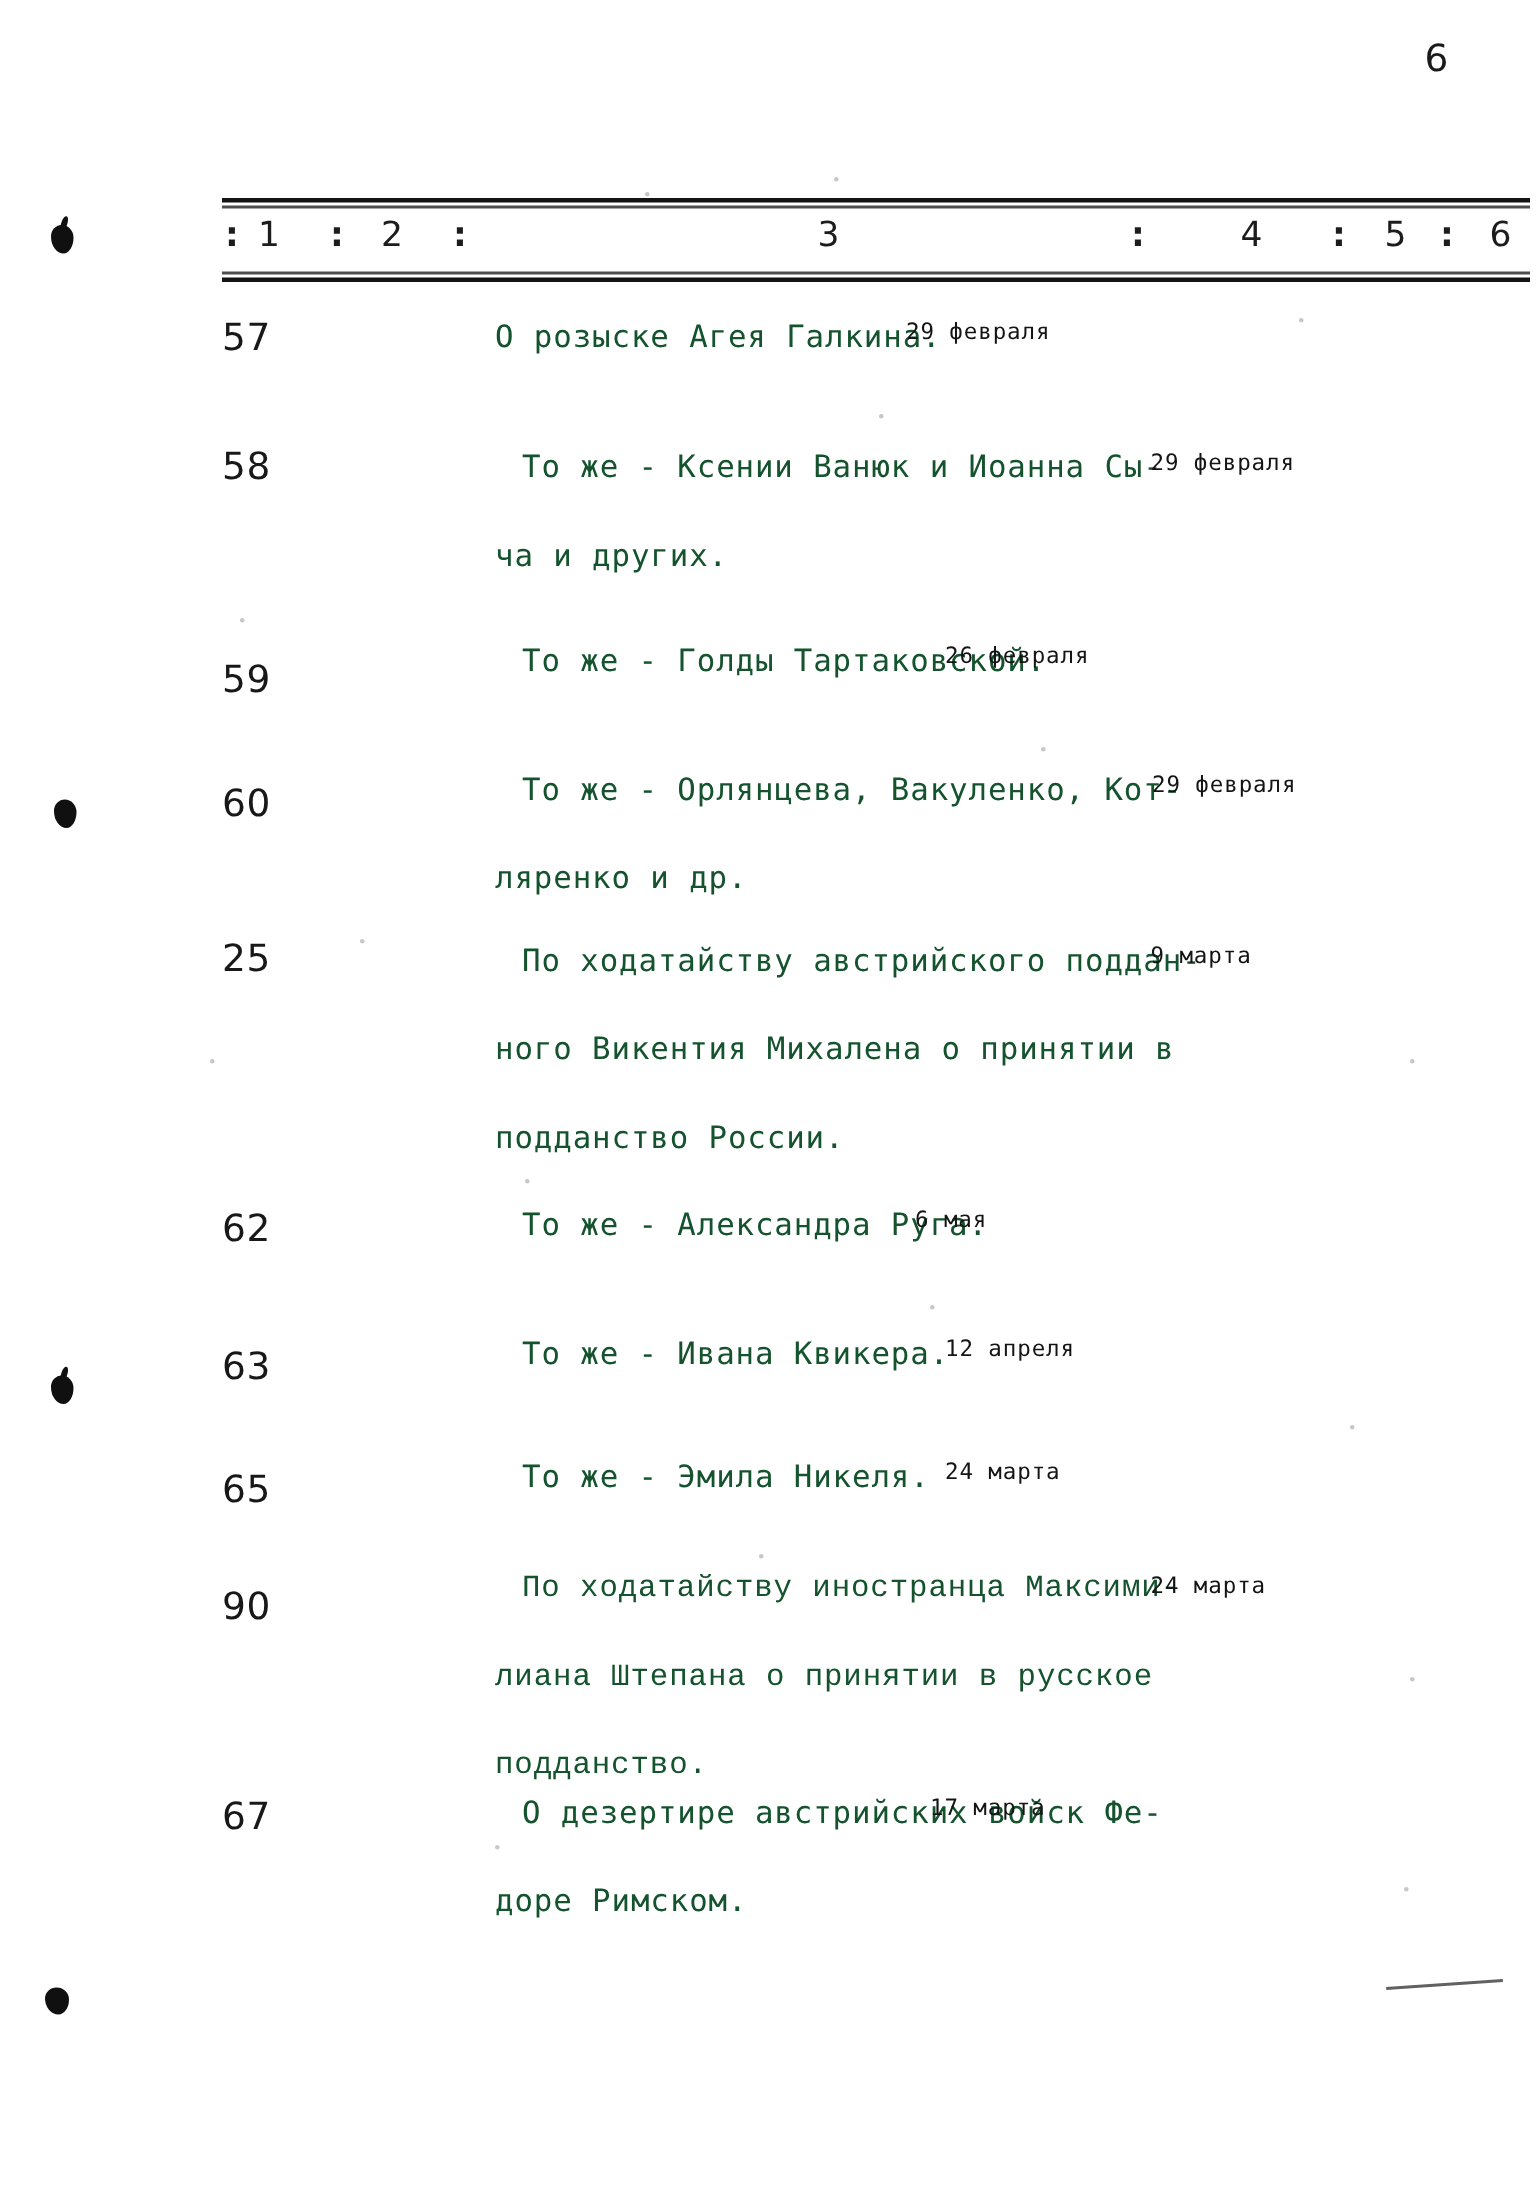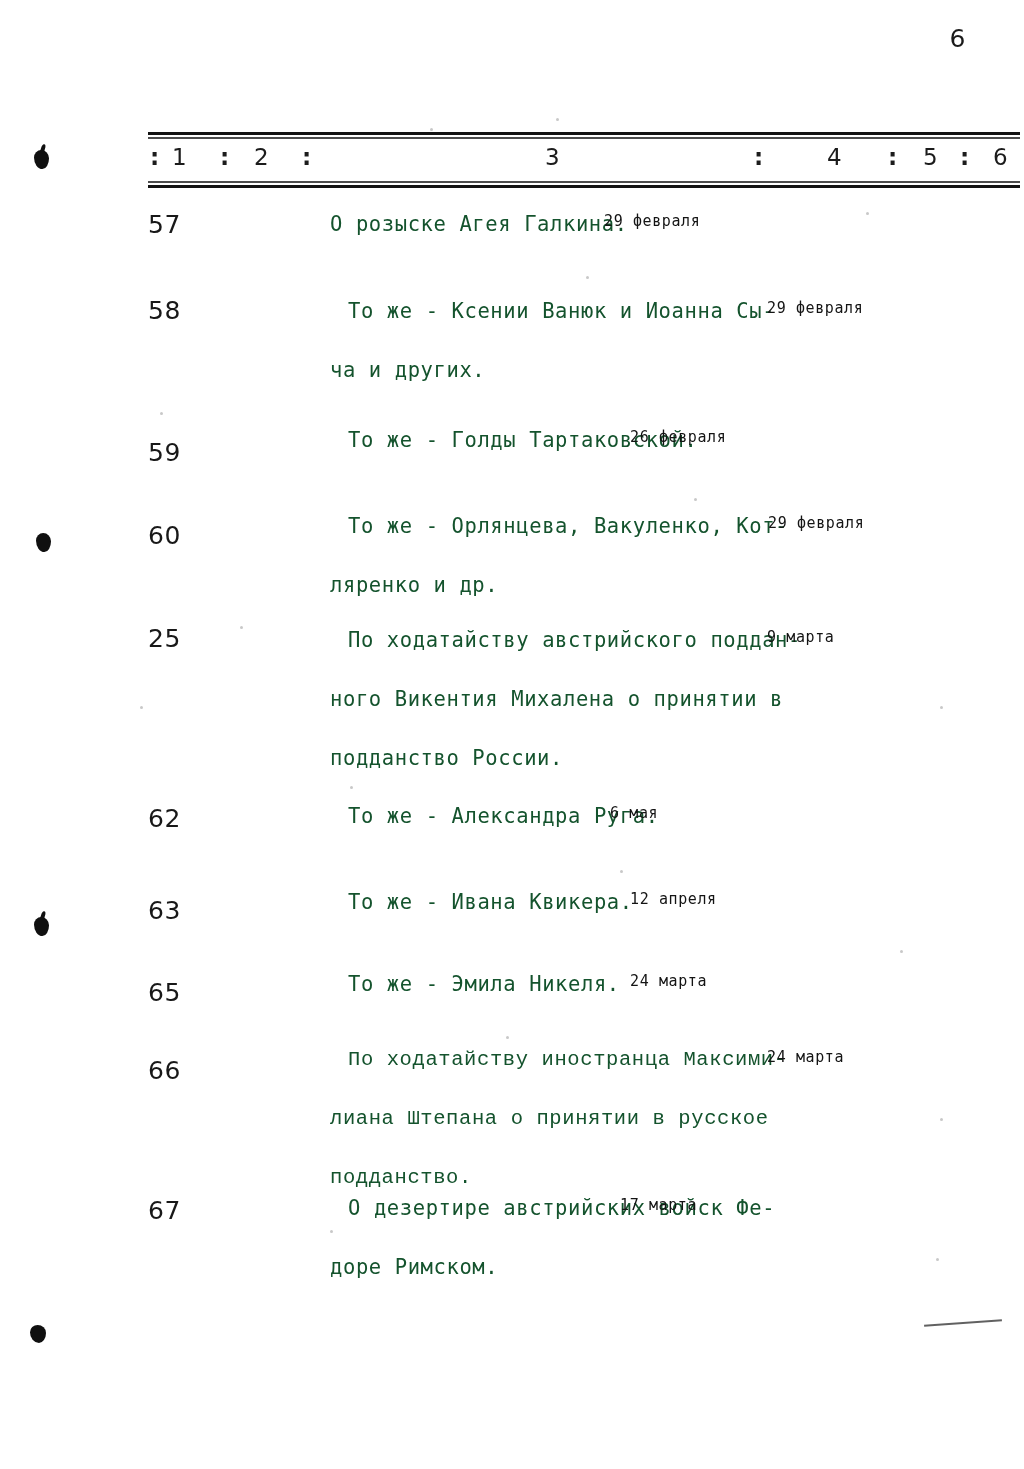--- a/index.html
+++ b/index.html
@@ -279,21 +279,21 @@
       <div class="row" style="position: absolute; left: 0px; top: 0px; height: 0px;">
         <div class="row-num" style="top: 782px;">65</div>
         <div class="row-lines" style="top: 776px;">
           <div class="line indent">
             <span class="txt">То же - Эмила Никеля.</span>
           </div>
         </div>
         <div class="date" style="top: 776px; left: 630px;">24 марта</div>
       </div>
       <div class="row" style="position: absolute; left: 0px; top: 0px; height: 0px;">
-        <div class="row-num" style="top: 860px;">66</div>
+        <div class="row-num" style="top: 860px;">90</div>
         <div class="row-lines" style="top: 852px; font-family: Liberation Mono, monospace;">
           <div class="line indent">
             <span class="txt">По ходатайству иностранца Максими-</span>
           </div>
           <div class="line">
             <span class="txt">лиана Штепана о принятии в русское</span>
           </div>
           <div class="line">
             <span class="txt">подданство.</span>
           </div>

